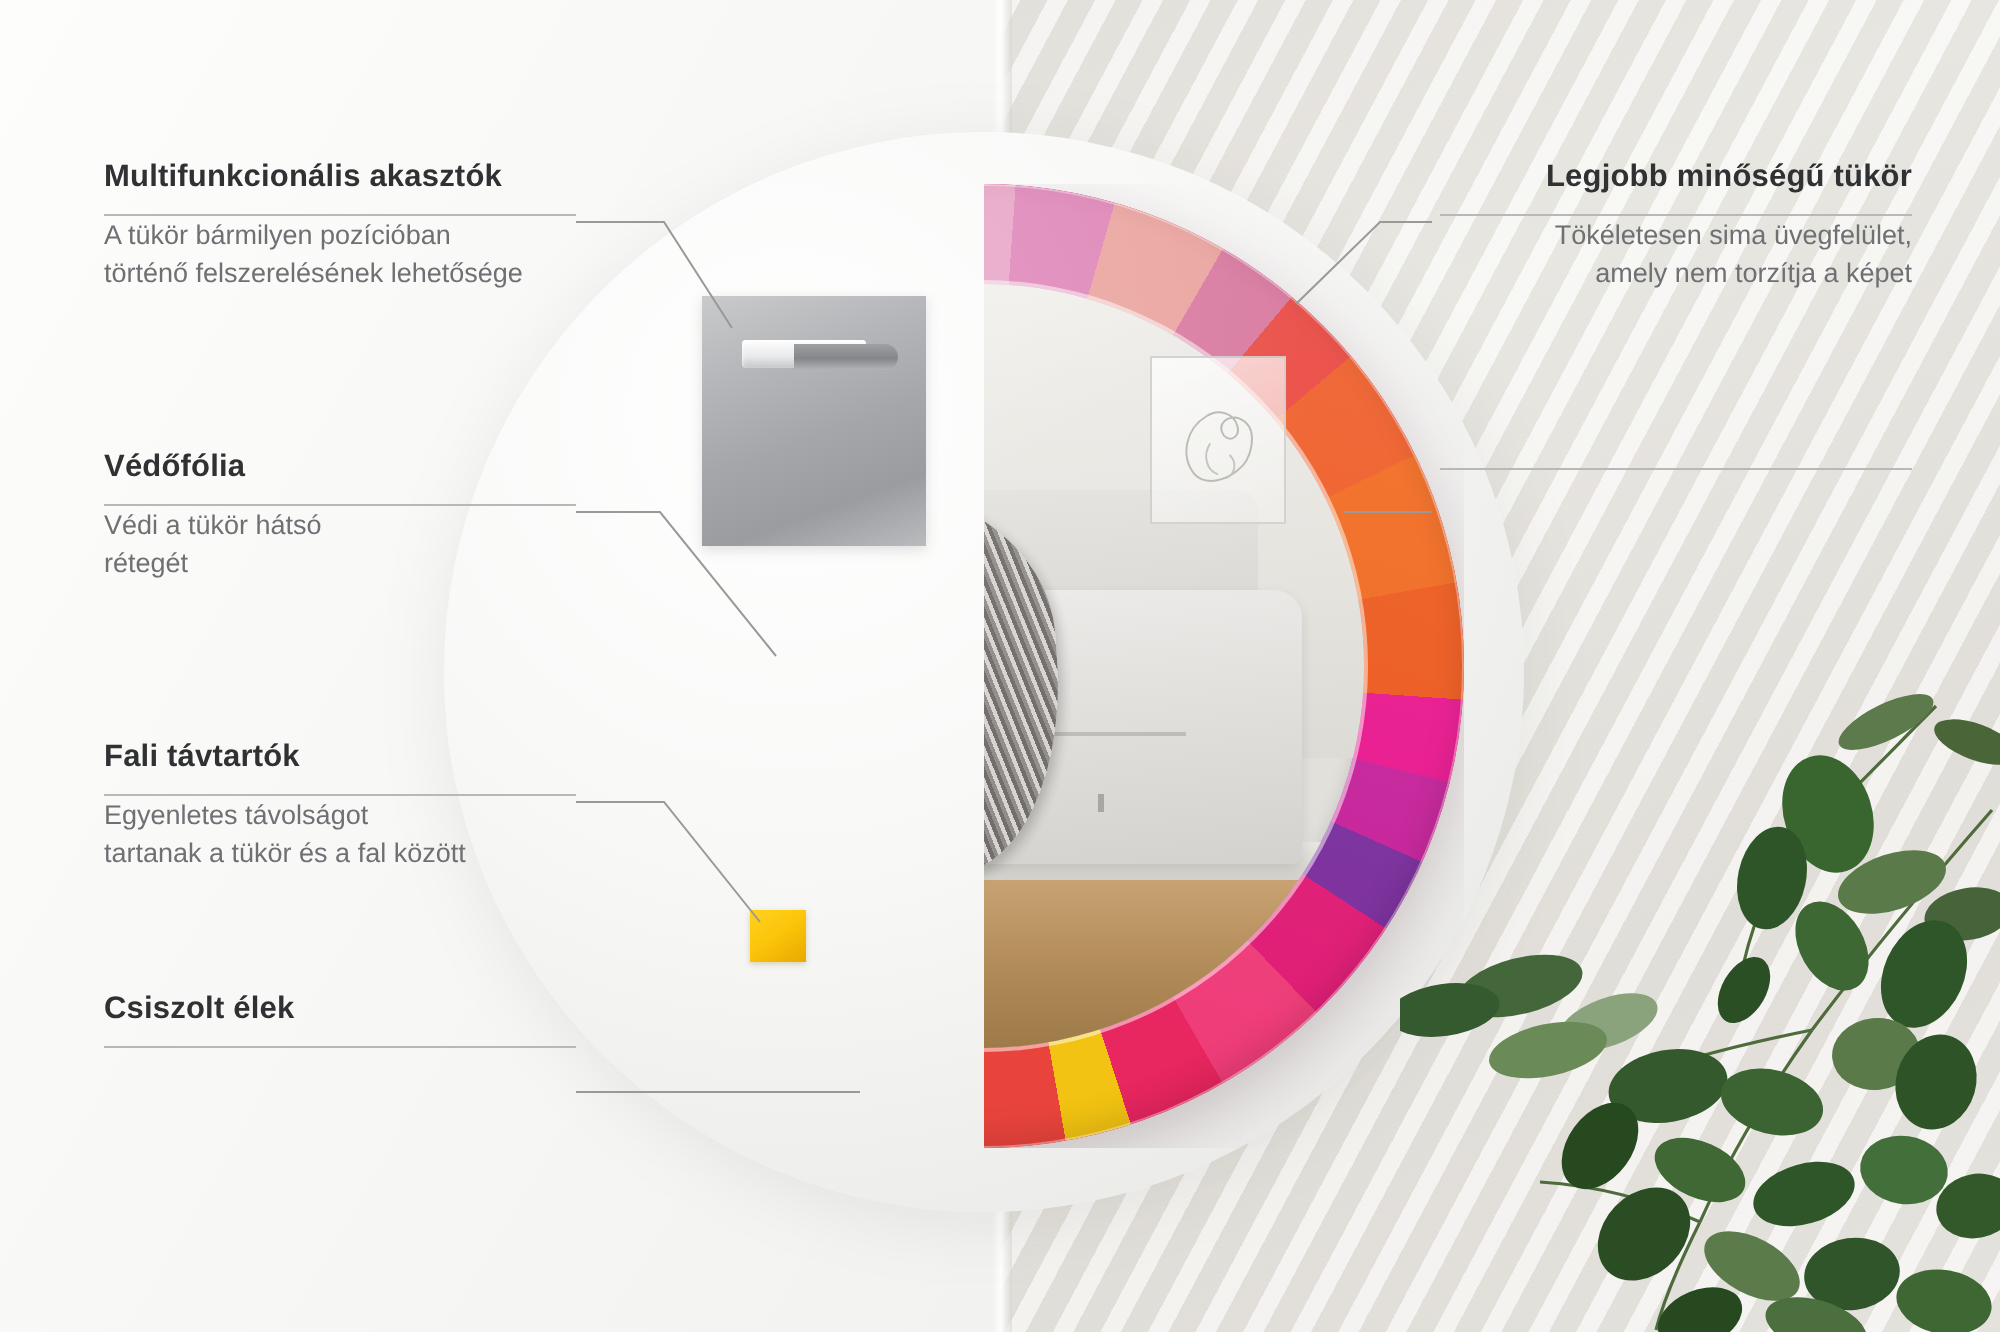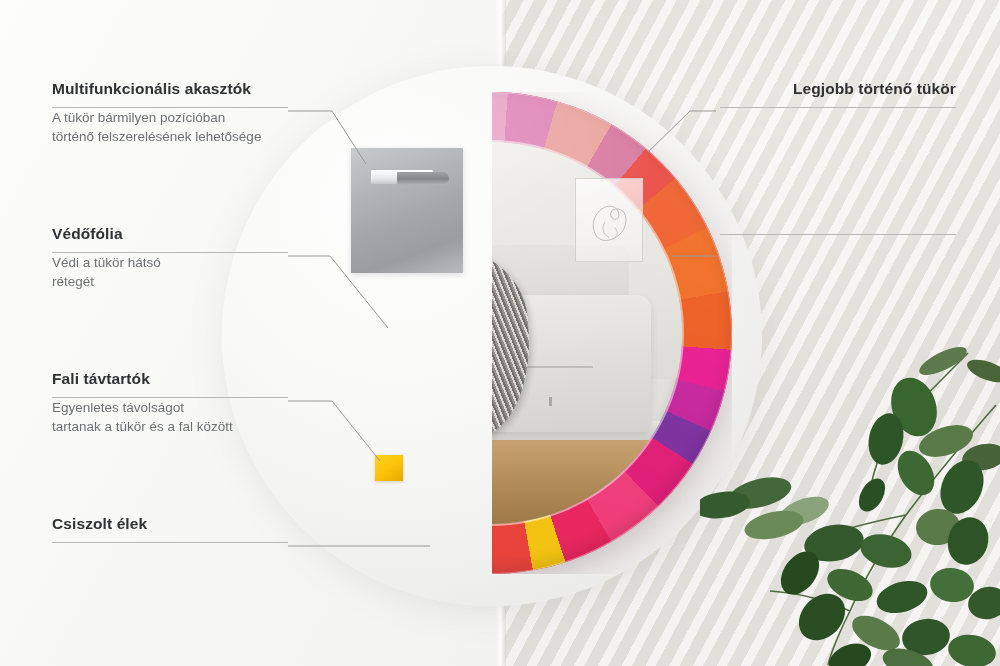--- a/index.html
+++ b/index.html
@@ -327,27 +327,29 @@
 tartanak a tükör és a fal között</div>
   </div>
 
   <div class="callout left-col" style="top:225px">
     <div class="c-title">Védőfólia</div>
     <div class="c-rule"></div>
     <div class="c-body">Védi a tükör hátsó
 rétegét</div>
   </div>
 
-  <div class="callout left-col" style="top:515px">
+  <div class="callout left-col" style="top:496px">
     <div class="c-title">Csiszolt élek</div>
     <div class="c-rule"></div>
   </div>
 
   <div class="callout right-col" style="top:80px">
-    <div class="c-title">Legjobb történő tükör</div>
-    <div class="c-rule"></div>
+    <div class="c-title">Legjobb minőségű tükör</div>
+    <div class="c-rule"></div>
+    <div class="c-body">Tökéletesen sima üvegfelület,
+amely nem torzítja a képet</div>
   </div>
 
   <div class="callout right-col" style="top:225px">
     <div class="c-rule"></div>
   </div>
 
 </div>
 
 </body></html>

